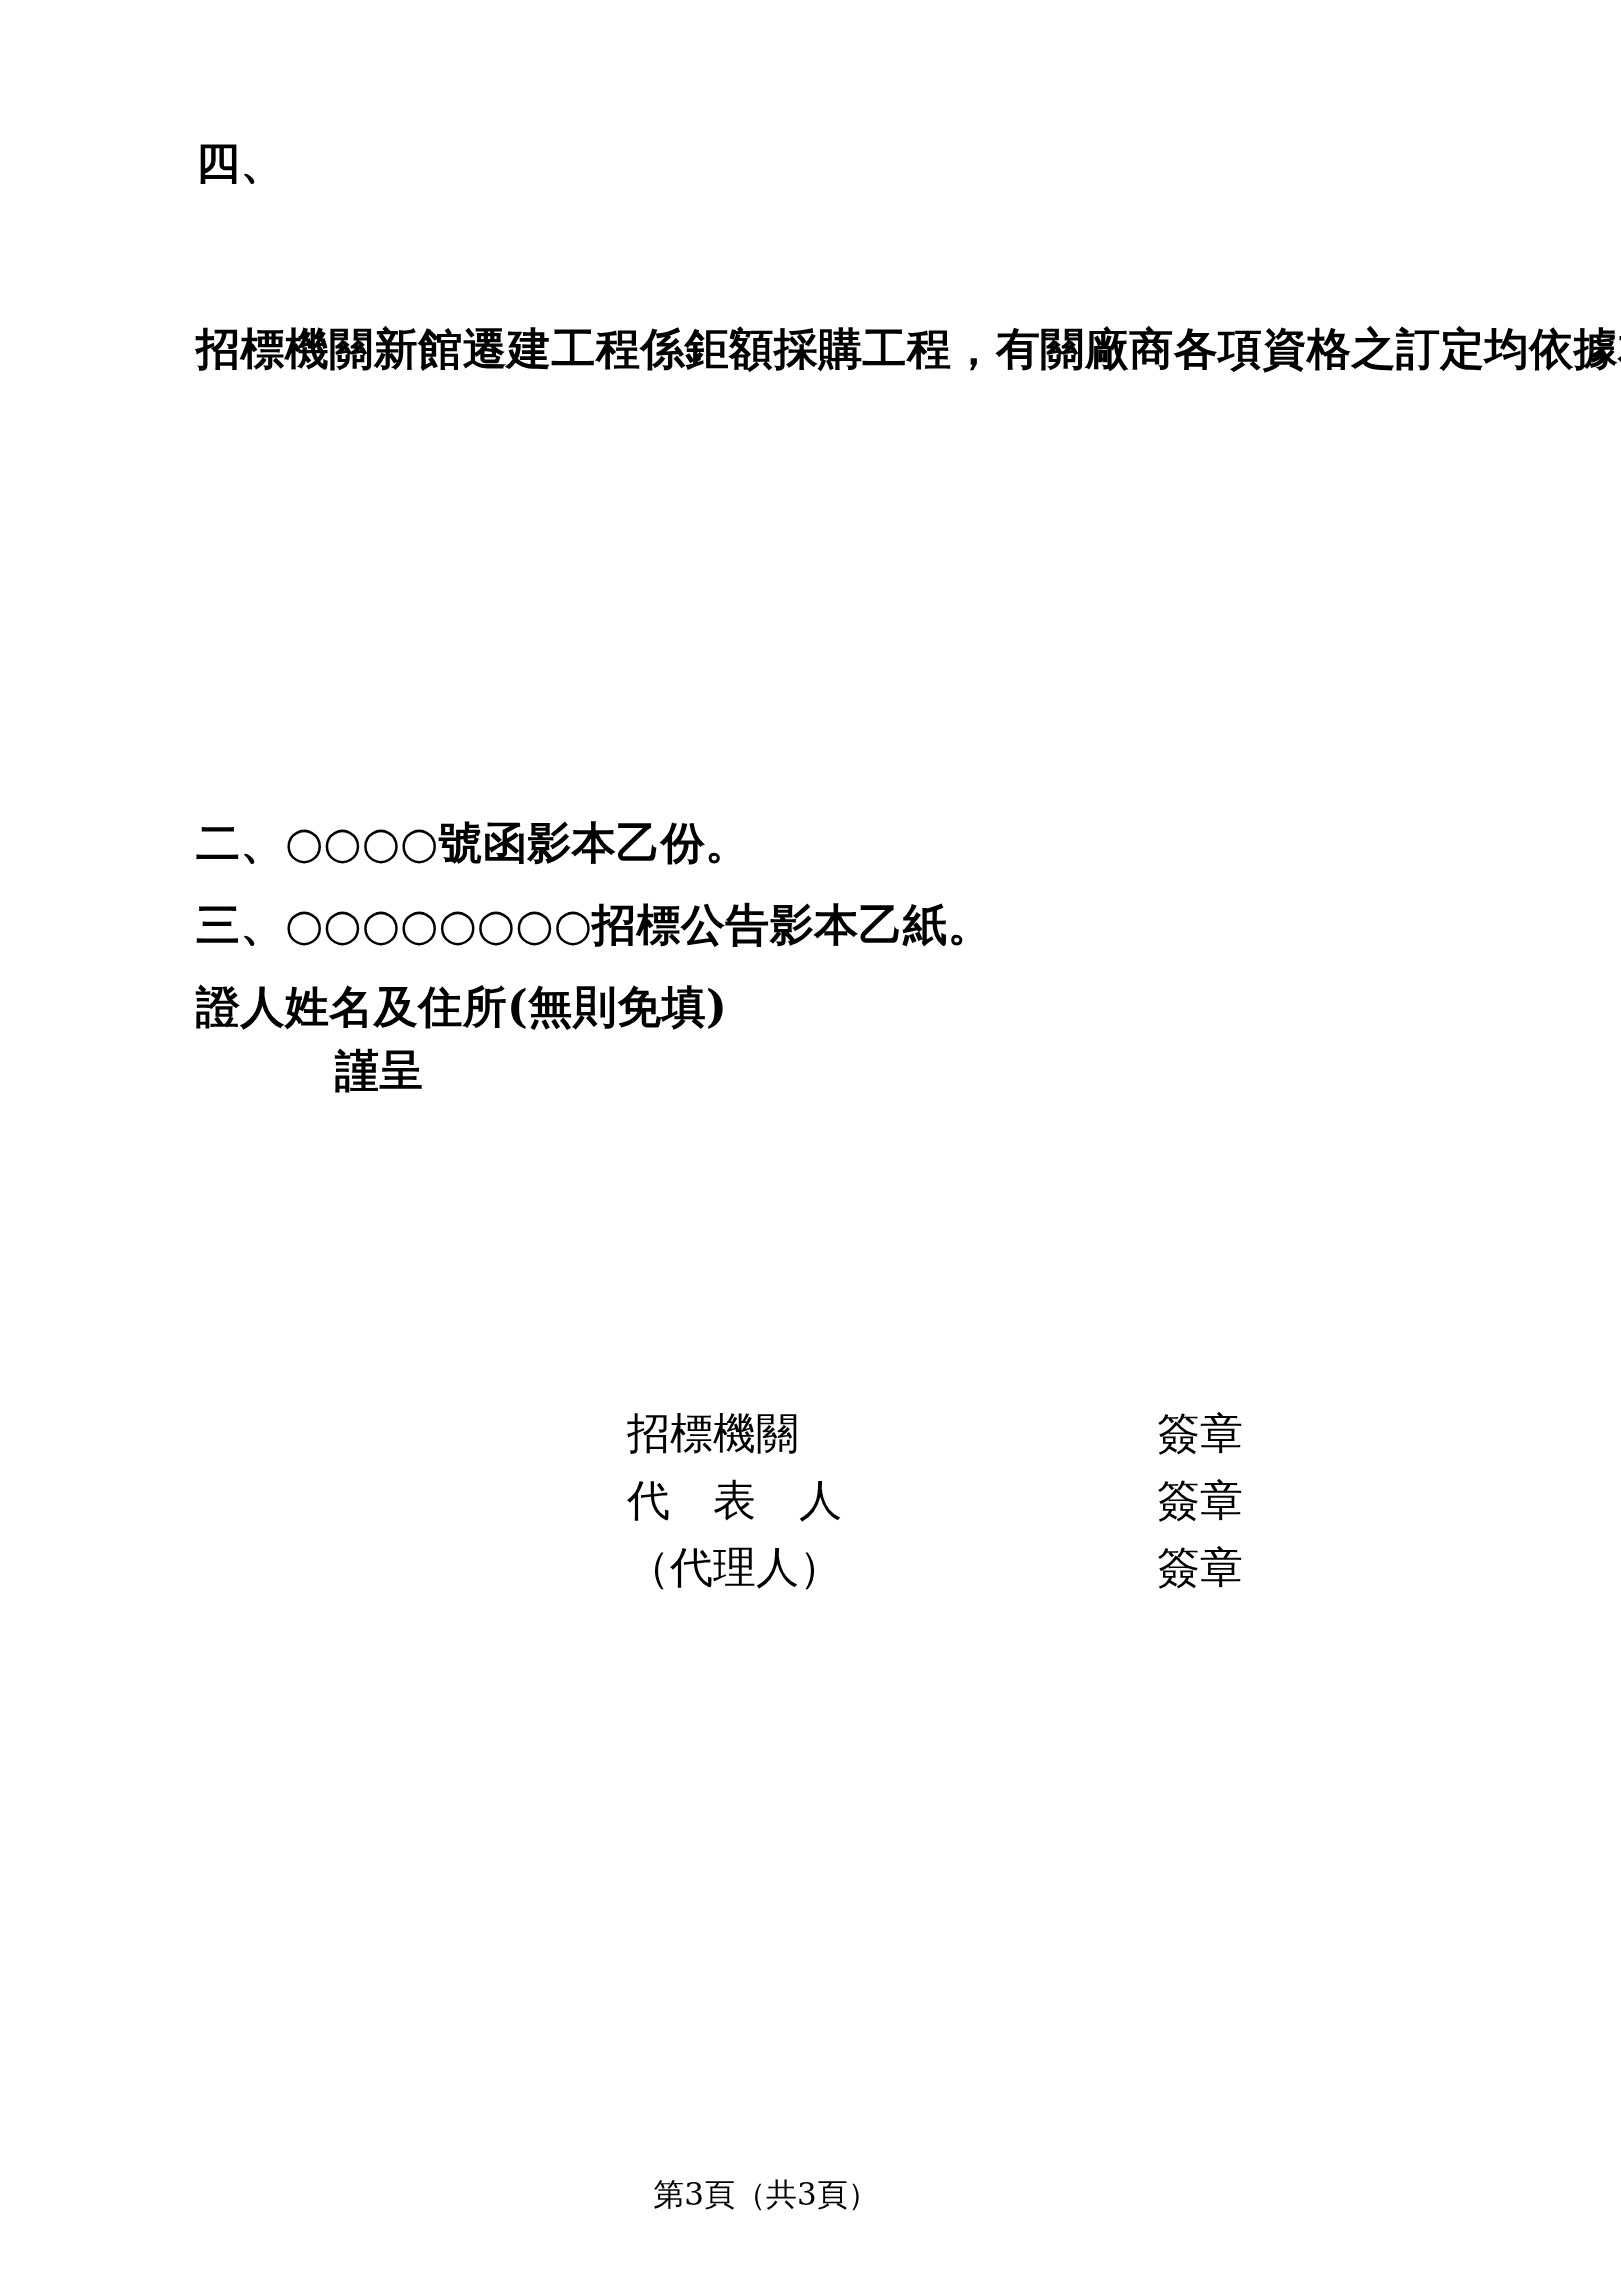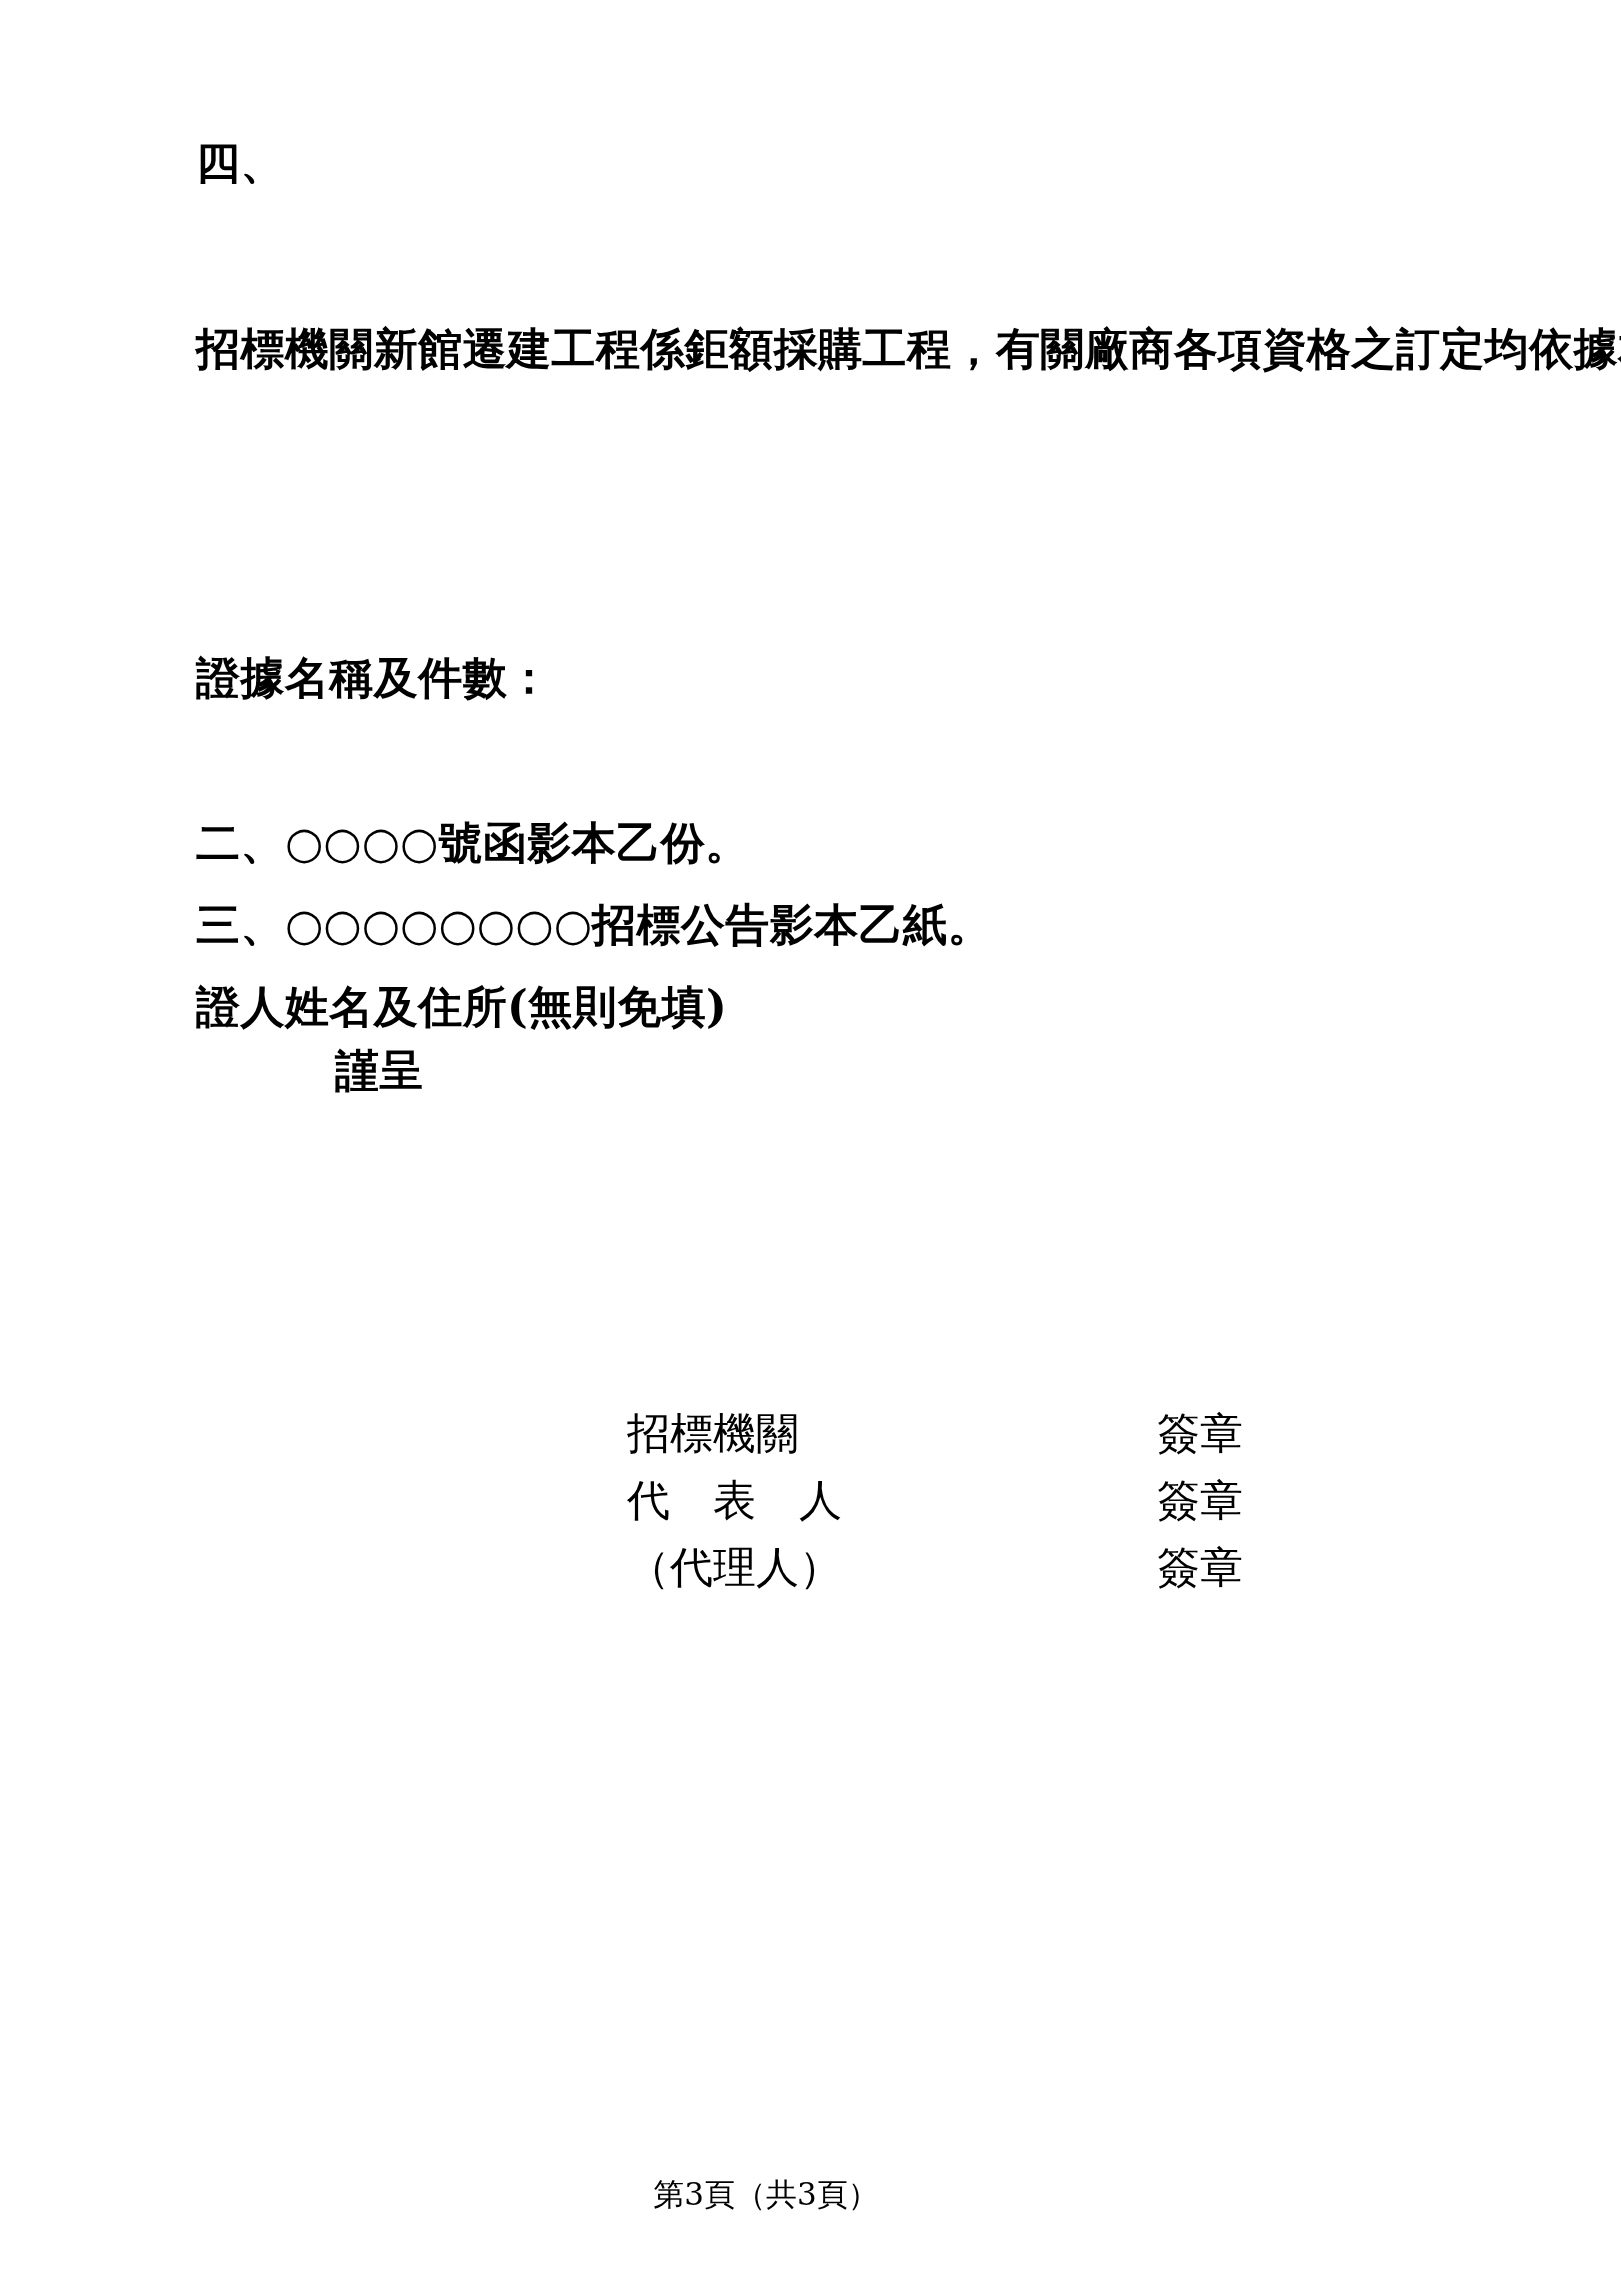--- a/index.html
+++ b/index.html
@@ -153,21 +153,20 @@
 
 <div id="page">
 
   <div id="body-block">
     <div class="para hang cjk">
       <span class="marker">四、</span>
       <span class="ptext">招標機關新館遷建工程係鉅額採購工程，有關廠商各項資格之訂定均依據本法第○○條、投標廠商資格與特殊或鉅額採購認定標準等相關規定，並經徵詢本工程專案管理顧問公司專業意見、參考其他機關鉅額採購工程相關資格規定暨考量本工程之特殊性與品質需求，經審慎研議後，始告確定，其目的在預先取得工程品質控管。招標機關基於公共利益及採購效率考量，經專業判斷所作之採購決定，本案自無不當限制競爭或違反法令之情事。</span>
     </div>
   </div>
 
-  <div class="lineblock cjk" style="top:650px;">證據名稱及件數：</div>
 
 
   <div class="lineblock cjk" style="top:815px;"><span>二、</span><span class="circle-run">○○○○</span><span>號函影本乙份。</span></div>
 
   <div class="lineblock cjk" style="top:979px;">證人姓名及住所(無則免填)</div>
 
   <div class="lineblock cjk" style="top:897px;"><span>三、</span><span class="circle-run">○○○○○○○○</span><span>招標公告影本乙紙。</span></div>
 
   <div class="jincheng cjk" style="left:335px; top:1042px;">謹呈</div>
 

